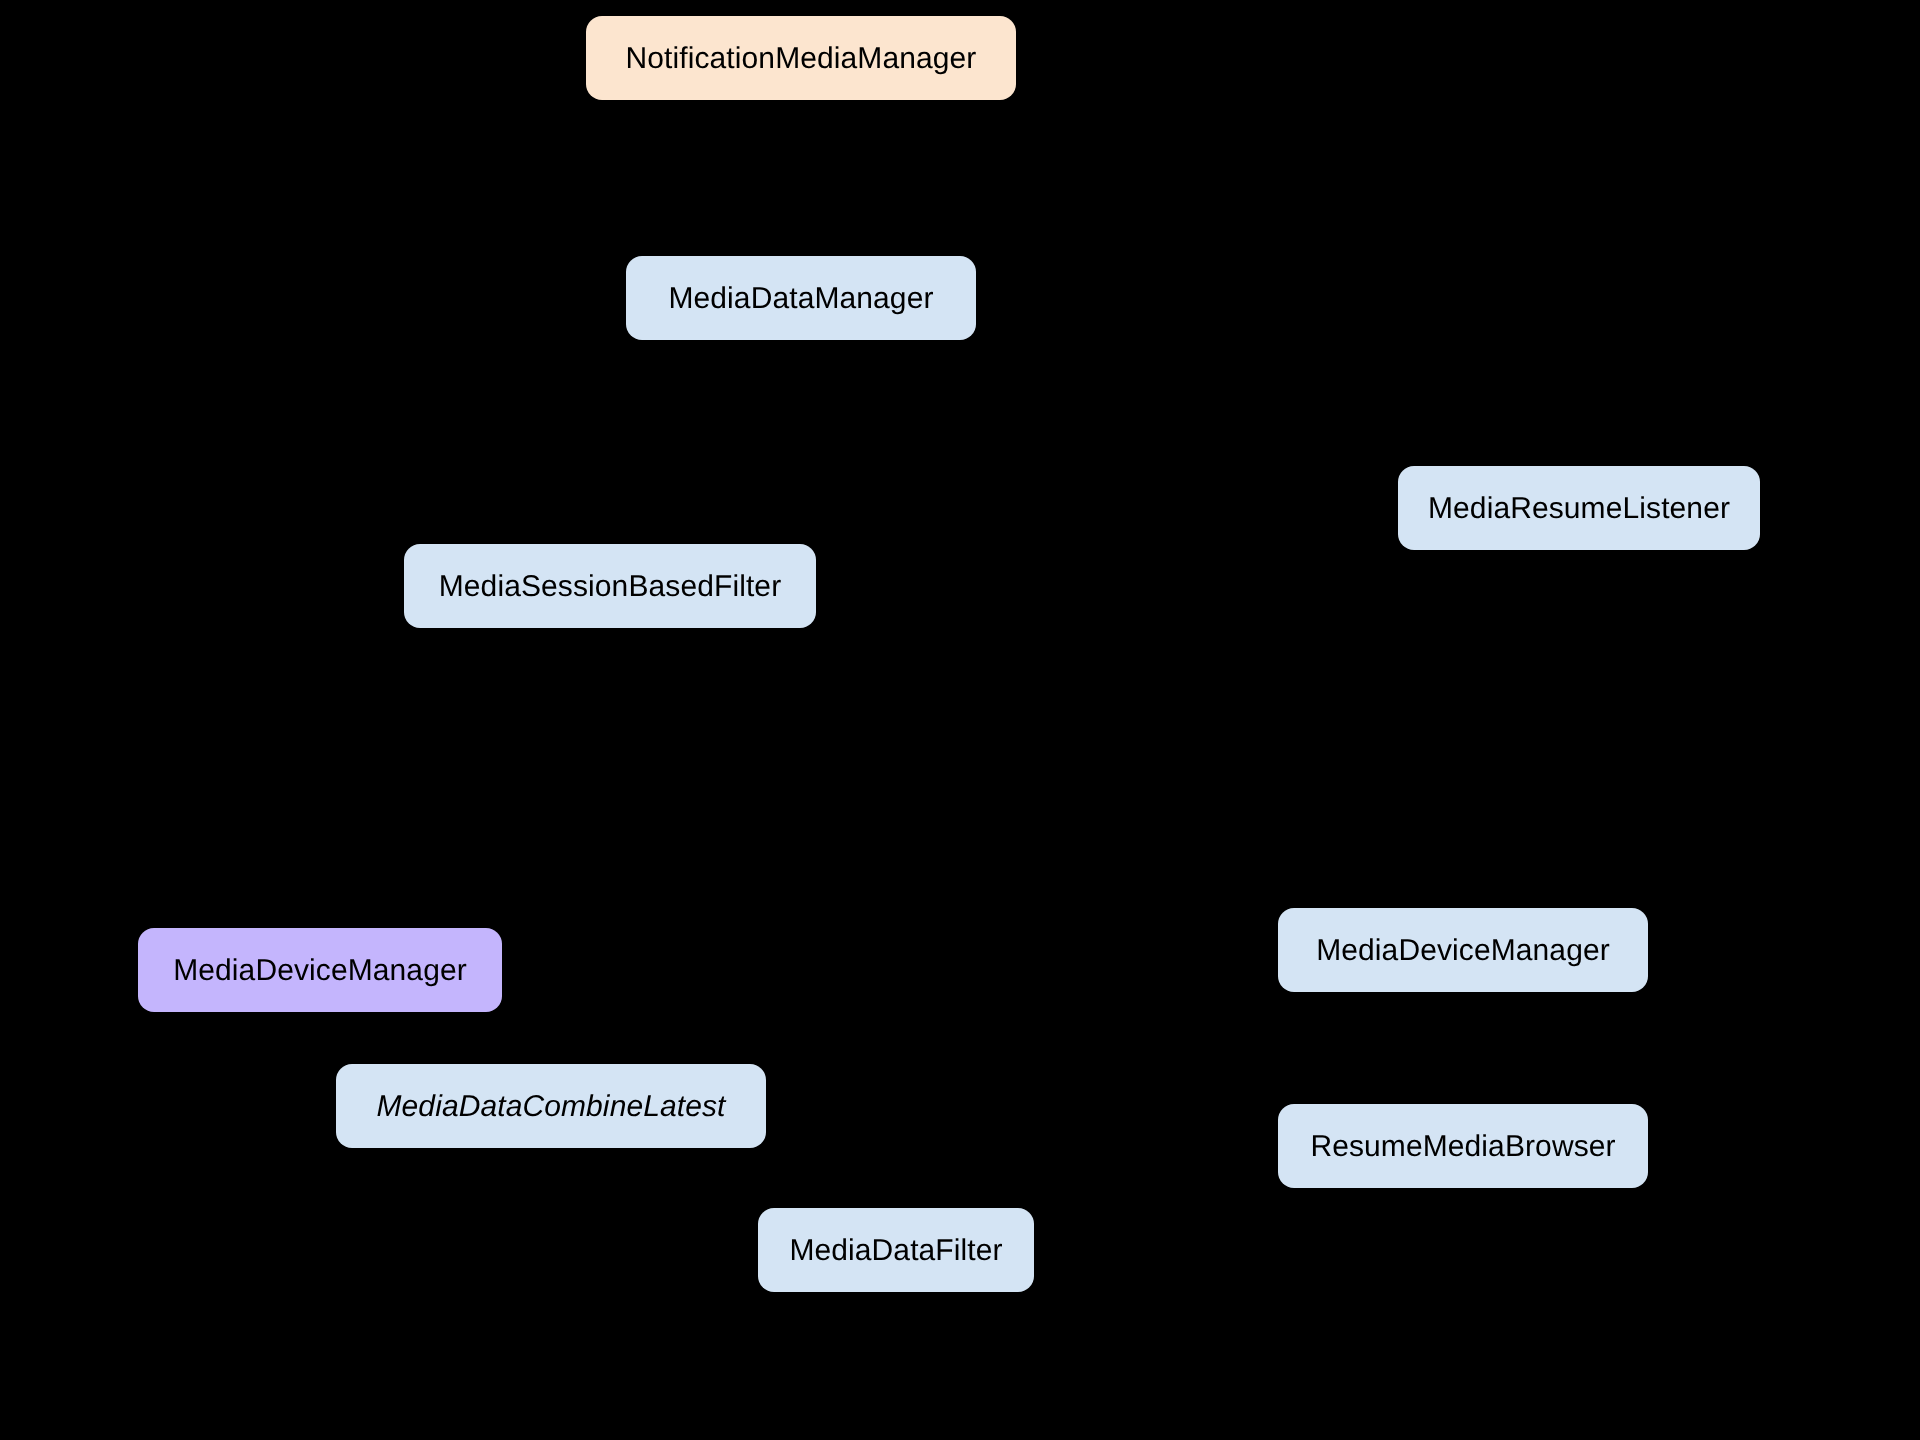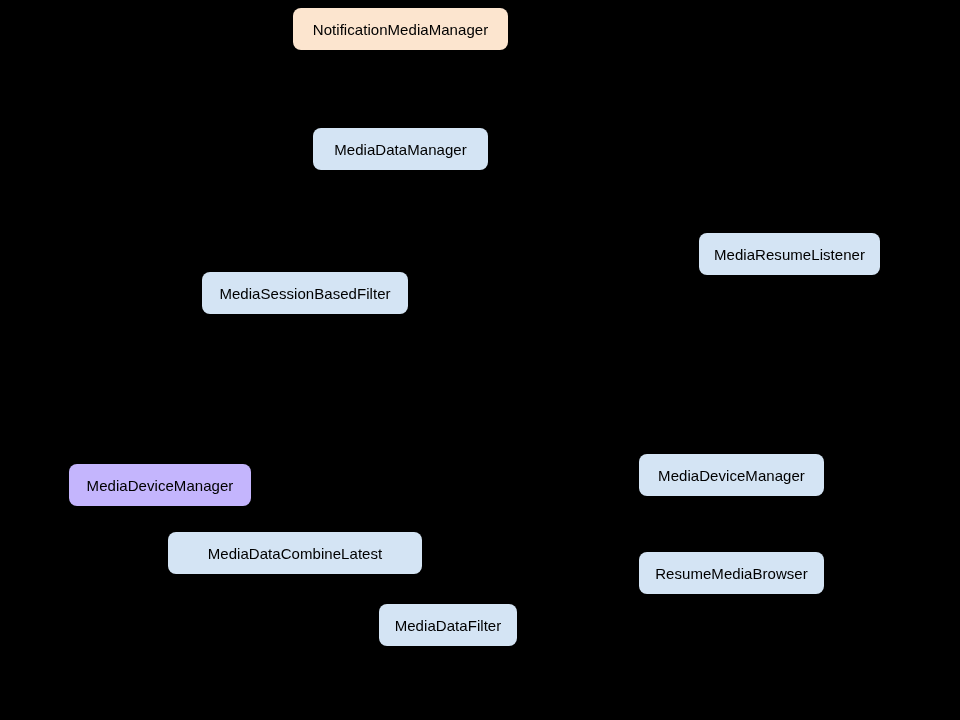--- a/index.html
+++ b/index.html
@@ -51,21 +51,21 @@
     </div>
     <div class="node" style="left: 202px; top: 272px; width: 206px; height: 42px; background: rgb(212, 228, 244);">
       <span class="node-label">MediaSessionBasedFilter</span>
     </div>
     <div class="node" style="left: 69px; top: 464px; width: 182px; height: 42px; background: #c4b5fd;">
       <span class="node-label">MediaDeviceManager</span>
     </div>
     <div class="node" style="left: 639px; top: 454px; width: 185px; height: 42px; background: rgb(212, 228, 244);">
       <span class="node-label">MediaDeviceManager</span>
     </div>
-    <div class="node" style="left: 168px; top: 532px; width: 254px; height: 42px; background: rgb(212, 228, 244);">
+    <div class="node" style="left: 168px; top: 532px; width: 215px; height: 42px; background: rgb(212, 228, 244); font-style: italic;">
       <span class="node-label">MediaDataCombineLatest</span>
     </div>
     <div class="node" style="left: 379px; top: 604px; width: 138px; height: 42px; background: rgb(212, 228, 244);">
       <span class="node-label">MediaDataFilter</span>
     </div>
     <div class="node" style="left: 639px; top: 552px; width: 185px; height: 42px; background: rgb(212, 228, 244);">
       <span class="node-label">ResumeMediaBrowser</span>
     </div>
   </div>
 

